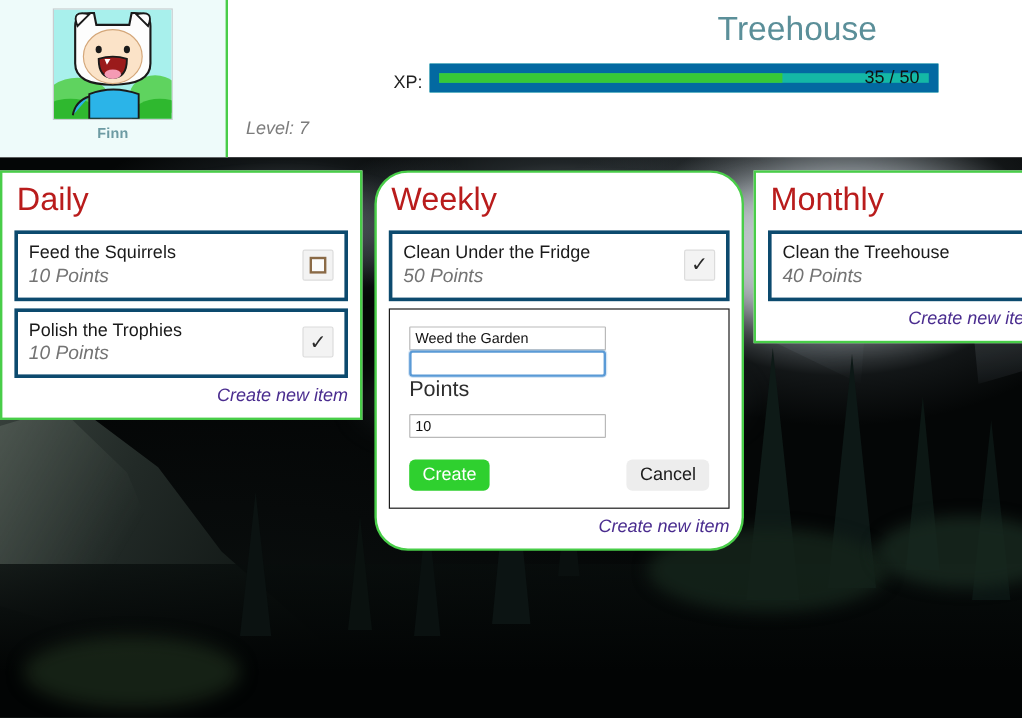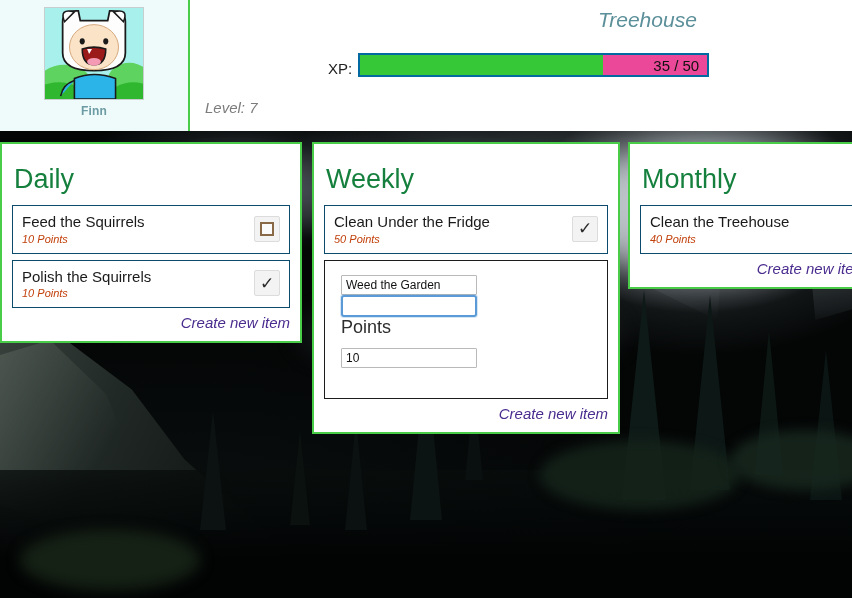--- a/index.html
+++ b/index.html
@@ -53,30 +53,30 @@
     margin: 7px auto 0; width: 100px; height: 93px;
     border: 1px solid #c8cdd0;
     display: block;
   }
   #avatar-name {
     margin-top: 4px; font-size: 12px; font-weight: bold;
     color: #6d9ba3; letter-spacing: 0.2px;
   }
   #app-title {
     position: absolute; left: 598px; top: 8px;
-    font-size: 21px; color: #5b8f99; font-style: italic;
+    font-size: 28px; color: #5b8f99;
   }
   #xp-row {
     position: absolute; left: 328px; top: 53px;
     display: flex; align-items: flex-end;
   }
   #xp-label { font-size: 15px; color: #222; margin-right: 6px; }
   #xp-bar {
-    position: relative; width: 351px; height: 24px;
-    border: 2px solid #0369a1; background: #ec4899;
+    position: relative; width: 424px; height: 24px;
+    border: 8px solid #0369a1; background: #14b8a6;
     display: flex; align-items: center;
   }
   #xp-fill {
     position: absolute; left: 0; top: 0; height: 100%;
     background: #3ac githubfff;
     background: #37c837;
   }
   #xp-text {
     position: absolute; right: 8px; top: 50%; transform: translateY(-50%);
     font-size: 15px; color: #111;
@@ -92,33 +92,33 @@
     background: #ffffff;
     border: 2px solid #49cd49;
     z-index: 4;
     padding: 8px 10px 10px 10px;
   }
   #col-daily   { left: 0px;   top: 142px; width: 302px; }
   #col-weekly  { left: 312px; top: 142px; width: 308px; }
   #col-monthly { left: 628px; top: 142px; width: 250px; }
 
   .column-title {
-    font-size: 27px; color: #15803d; font-weight: normal;
-    margin: 13px 0 12px 2px; line-height: 1.05;
+    font-size: 27px; color: #b91c1c; font-weight: normal;
+    margin: 0 0 12px 2px; line-height: 1.05;
   }
   .task {
-    border: 1px solid #0c4a6e;
+    border: 3px solid #0c4a6e;
     margin-bottom: 6px;
     padding: 7px 9px 8px 9px;
     display: flex; align-items: center; justify-content: space-between;
     background: #fff;
   }
   .task-text { flex: 1 1 auto; min-width: 0; }
   .task-label { font-size: 15px; color: #1a1a1a; line-height: 1.15; white-space: nowrap; }
-  .task-points { font-size: 11px; font-style: italic; color: #c2410c; margin-top: 2px; }
+  .task-points { font-size: 16px; font-style: italic; color: #737373; margin-top: 2px; }
   .task-check {
     flex: 0 0 auto; width: 26px; height: 26px; margin-left: 8px;
     background: #f3f3f3; border: 1px solid #dcdcdc; border-radius: 2px;
     display: flex; align-items: center; justify-content: center;
     cursor: pointer;
   }
   .box-glyph {
     width: 14px; height: 14px;
     border: 2px solid #8a6a46; background: #fbfbfb;
   }
@@ -134,21 +134,21 @@
   .create-form {
     border: 1px solid #1c1c1c;
     padding: 14px 16px 14px 16px;
     margin-top: 2px; background: #fff;
   }
   .form-label {
     font-size: 18px; color: #2e2e2e; margin: 0 0 10px 0; display: block;
   }
   .form-label + .text-input { margin-bottom: 16px; }
   .text-input {
-    display: block; width: 136px; height: 20px;
+    display: block; width: 164px; height: 20px;
     font-family: "Liberation Sans", sans-serif; font-size: 12px;
     padding: 1px 4px; color: #111; background: #fff;
     border: 1px solid #b9b9b9; border-radius: 1px; outline: none;
   }
   .text-input.focused {
     border: 2px solid #5a9ad6; border-radius: 3px;
     box-shadow: 0 0 0 1px rgba(90,154,214,0.25);
     height: 22px;
   }
   .form-buttons {
@@ -259,50 +259,54 @@
     <div class="task-text">
       <div class="task-label">Feed the Squirrels</div>
       <div class="task-points">10 Points</div>
     </div>
     <div class="task-check">
       <span class="box-glyph"></span>
     </div>
   </div>
   <div class="task">
     <div class="task-text">
-      <div class="task-label">Polish the Squirrels</div>
+      <div class="task-label">Polish the Trophies</div>
       <div class="task-points">10 Points</div>
     </div>
     <div class="task-check">
       <span class="tick-glyph">✓</span>
     </div>
   </div>
   <a class="create-link">Create new item</a>
 </div>
 
-<div class="column" id="col-weekly" style="border-color: rgb(73, 205, 73);">
+<div class="column" id="col-weekly" style="border-color: rgb(73, 205, 73); border-radius: 28px;">
   <h2 class="column-title">Weekly</h2>
   <div class="task">
     <div class="task-text">
       <div class="task-label">Clean Under the Fridge</div>
       <div class="task-points">50 Points</div>
     </div>
     <div class="task-check">
       <span class="tick-glyph">✓</span>
     </div>
   </div>
 
   <div class="create-form">
     <input class="text-input" type="text" value="Weed the Garden" style="">
 
     <input class="text-input focused" type="text" autofocus="" value="" style="">
 
     <span class="form-label">Points</span>
     <input class="text-input" type="text" value="10" style="">
 
+    <div class="form-buttons">
+      <button class="btn btn-create">Create</button>
+      <button class="btn btn-cancel">Cancel</button>
+    </div>
   </div>
 
   <a class="create-link">Create new item</a>
 </div>
 
 <div class="column" id="col-monthly" style="border-color: rgb(73, 205, 73);">
   <h2 class="column-title">Monthly</h2>
   <div class="task">
     <div class="task-text">
       <div class="task-label">Clean the Treehouse</div>

